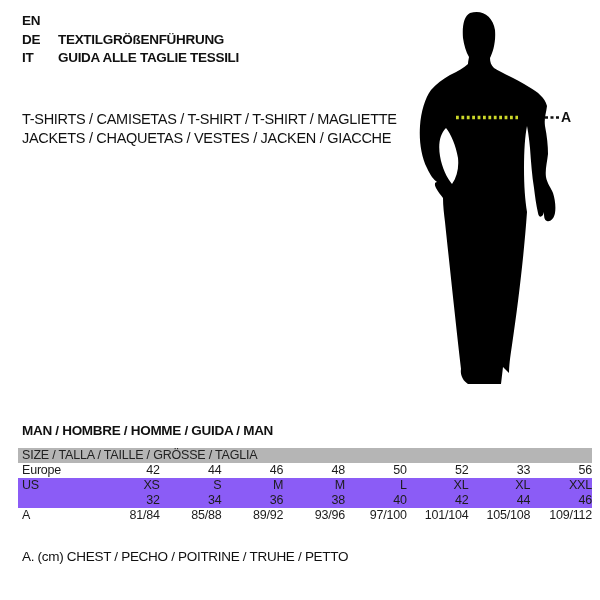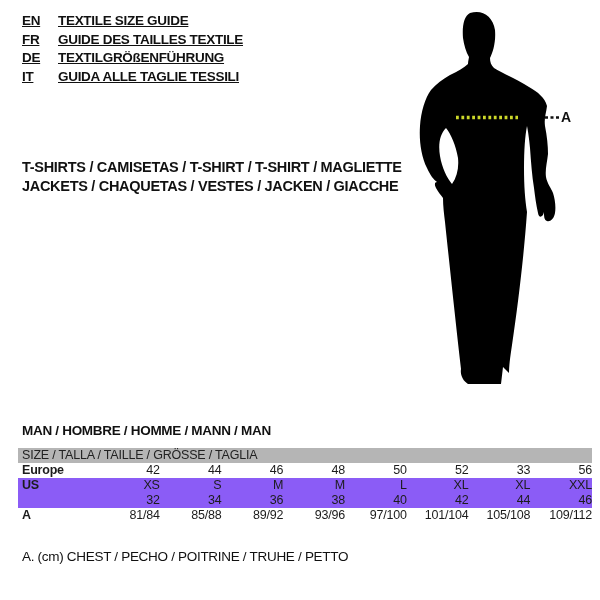--- a/index.html
+++ b/index.html
@@ -1,56 +1,51 @@
 <!DOCTYPE html>
 <html><head>
 <meta charset="utf-8">
 <style>
   * { margin:0; padding:0; box-sizing:border-box; }
   html,body { width:600px; height:600px; background:#fff; overflow:hidden; }
   body { position:relative; font-family:"Liberation Sans", sans-serif; color:#111; }
 
   
   .lang-guide { position:absolute; left:22px; top:12px; }
-  .lang-row { display:flex; line-height:18.6px; font-size:13.5px; font-weight:bold; letter-spacing:-0.3px;text-decoration:underline; }
+  .lang-row { display:flex; line-height:18.6px; font-size:13.5px; font-weight:bold; letter-spacing:-0.3px; }
   .lang-code { width:36px; }
 
   
-  .categories { position:absolute; left:22px; top:110px; font-size:14.5px; font-weight:bold; letter-spacing:-0.3px; line-height:19px;margin-top:48px; }
+  .categories { position:absolute; left:22px; top:110px; font-size:14.5px; font-weight:normal; letter-spacing:-0.3px; line-height:19px; }
 
   
   .figure-svg { position:absolute; left:0; top:0; width:600px; height:600px; }
   .measure-label { position:absolute; left:561px; top:109px; font-size:14px; font-weight:bold; }
 
   
   .man-title { position:absolute; left:22px; top:423px; font-size:13.5px; font-weight:bold; letter-spacing:-0.3px; }
 
   
   .size-table { position:absolute; left:18px; top:448px; width:574px; font-size:12.5px; letter-spacing:-0.2px; color:#1c1c1c; }
   .t-row { display:flex; height:15px; line-height:15px; align-items:center; }
   .t-header { background:#b5b5b5; padding-left:4px; color:#222; }
   .t-row.shaded { background:#8b5cf6; }
-  .t-label { width:80px; padding-left:4px;font-weight:bold; }
+  .t-label { width:80px; padding-left:4px; }
   .t-cells { flex:1; display:flex; }
   .t-cell { flex:1; text-align:right; }
 
   
   .footnote { position:absolute; left:22px; top:549px; font-size:13.5px; font-weight:normal; letter-spacing:-0.3px; }
 </style>
 </head>
 <body>
 
 <div class="lang-guide">
   <div class="lang-row">
     <span class="lang-code">EN</span>
-    <span>TEXTILE SIZE GUIDE</span>
-  </div>
-  <div class="lang-row">
-    <span class="lang-code">FR</span>
-    <span>GUIDE DES TAILLES TEXTILE</span>
   </div>
   <div class="lang-row">
     <span class="lang-code">DE</span>
     <span>TEXTILGRÖßENFÜHRUNG</span>
   </div>
   <div class="lang-row">
     <span class="lang-code">IT</span>
     <span>GUIDA ALLE TAGLIE TESSILI</span>
   </div>
 </div>
@@ -104,21 +99,21 @@
     C 451,134 456,146 458,158
     C 459,168 457,177 452,184
     C 447,178 442,168 440,156
     C 438,144 440,134 446,128
     Z"></path>
   <line x1="456" y1="117.5" x2="518" y2="117.5" stroke="#ccd82a" stroke-width="3.5" stroke-dasharray="2.8,2.6"></line>
   <line x1="545" y1="117.5" x2="559" y2="117.5" stroke="#111" stroke-width="2.5" stroke-dasharray="3,2.5"></line>
 </svg>
 <span class="measure-label">A</span>
 
-<div class="man-title">MAN / HOMBRE / HOMME / MANN / MAN</div>
+<div class="man-title">MAN / HOMBRE / HOMME / GUIDA / MAN</div>
 
 <div class="size-table">
   <div class="t-row t-header">SIZE / TALLA / TAILLE / GRÖSSE / TAGLIA</div>
 
   <div class="t-row">
     <span class="t-label">Europe</span>
     <span class="t-cells">
       <span class="t-cell">42</span>
       <span class="t-cell">44</span>
       <span class="t-cell">46</span>

